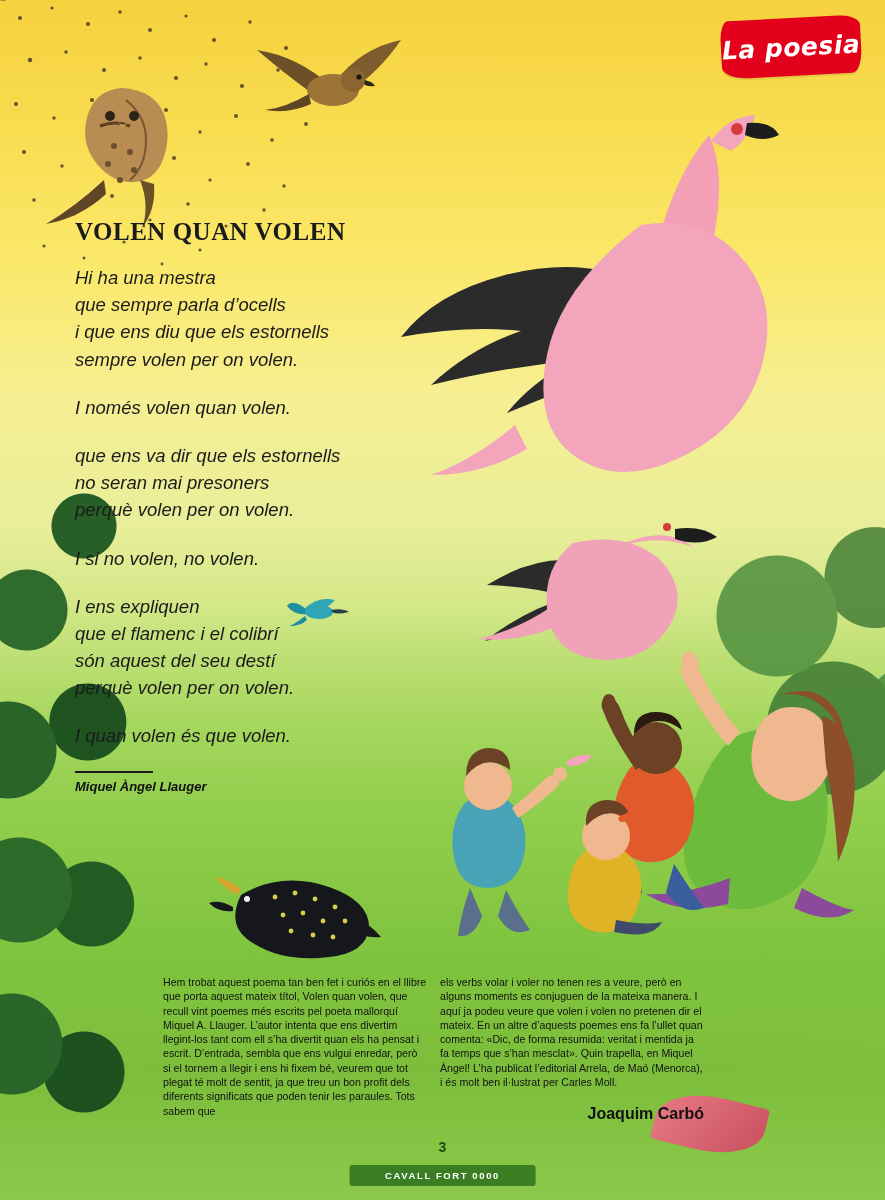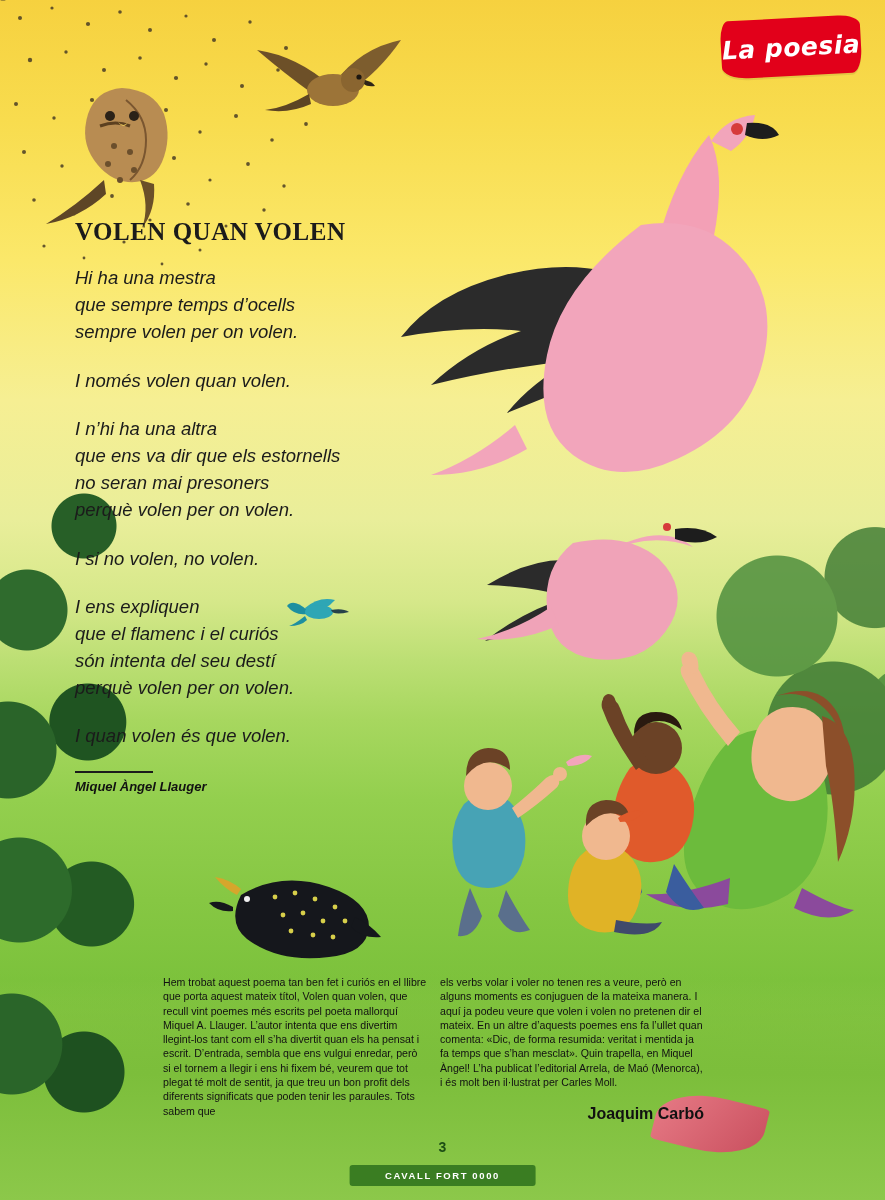--- a/index.html
+++ b/index.html
@@ -345,43 +345,43 @@
 
   <div class="logo">
     <span class="logo-text">La poesia</span>
   </div>
 
   <div class="poem">
     <div class="poem-title">VOLEN QUAN VOLEN</div>
 
     <div class="stanza">
       <div>Hi ha una mestra</div>
-      <div>que sempre temps d’ocells</div>
+      <div>que sempre parla d’ocells</div>
+      <div>i que ens diu que els estornells</div>
       <div>sempre volen per on volen.</div>
     </div>
 
     <div class="stanza">
       <div>I només volen quan volen.</div>
     </div>
 
     <div class="stanza">
-      <div>I n’hi ha una altra</div>
       <div>que ens va dir que els estornells</div>
       <div>no seran mai presoners</div>
       <div>perquè volen per on volen.</div>
     </div>
 
     <div class="stanza">
       <div>I si no volen, no volen.</div>
     </div>
 
     <div class="stanza">
       <div>I ens expliquen</div>
-      <div>que el flamenc i el curiós</div>
-      <div>són intenta del seu destí</div>
+      <div>que el flamenc i el colibrí</div>
+      <div>són aquest del seu destí</div>
       <div>perquè volen per on volen.</div>
     </div>
 
     <div class="stanza">
       <div>I quan volen és que volen.</div>
     </div>
 
     <div class="byline-rule"></div>
     <div class="byline">Miquel Àngel Llauger</div>
   </div>

